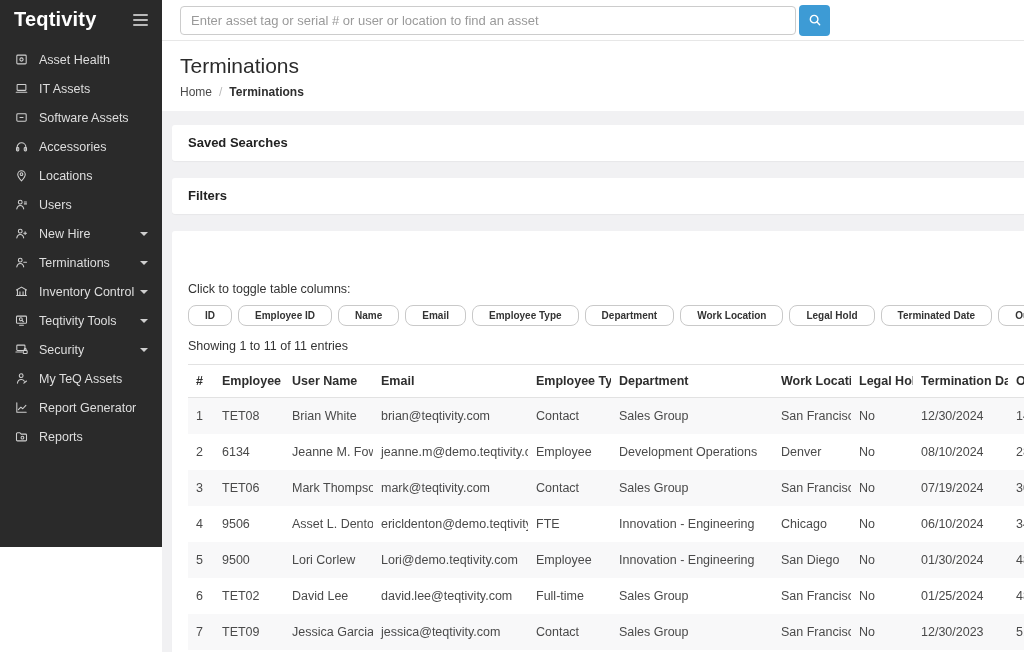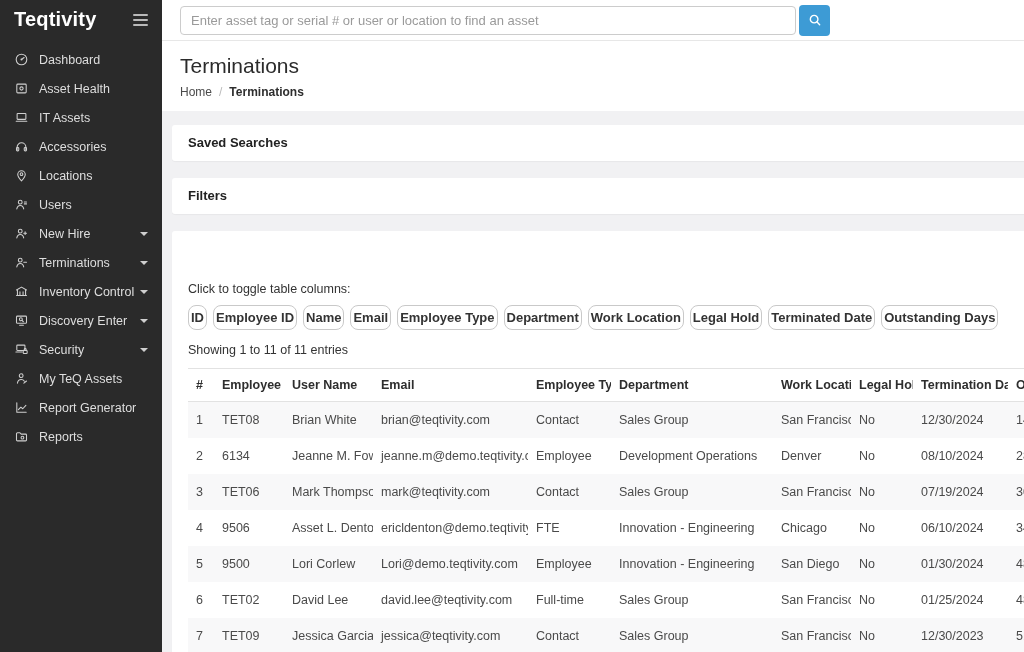--- a/index.html
+++ b/index.html
@@ -1,20 +1,20 @@
 <!DOCTYPE html>
 <html><head>
 <meta charset="utf-8">
 <style>
   * { margin:0; padding:0; box-sizing:border-box; }
   html,body { width:1024px; height:652px; overflow:hidden; background:#fff;
     font-family:"Liberation Sans","DejaVu Sans",sans-serif; }
 
   
-  .sidebar { position:absolute; left:0; top:0; width:162px; height:652px;
+  .sidebar { position:absolute; left:0; top:0; width:162px; height:547px;
     background:#2a2a2a; z-index:5; }
   .logo-row { display:flex; align-items:center; justify-content:space-between;
     padding:8px 14px 6px 14px; }
   .logo { color:#fff; font-size:20px; font-weight:bold; letter-spacing:.2px; }
   .hamburger { display:inline-flex; flex-direction:column; gap:3px; cursor:pointer; padding:3px 0; }
   .hamburger span { display:block; width:15px; height:2px; background:#b9b9b9; border-radius:1px; }
   .nav { margin-top:8px; }
   .nav-item { display:flex; align-items:center; padding:7px 14px; cursor:pointer;
     color:#dedede; font-size:12.5px; }
   .nav-icon { width:15px; height:15px; margin-right:10px; color:#cfcfcf;
@@ -47,21 +47,21 @@
   .content { background:#f1f1f3; padding-top:14px; height:548px; }
   .card { background:#fff; border-radius:3px; width:1100px; margin:0 0 17px 10px;
     box-shadow:0 1px 1px rgba(0,0,0,.04); }
   .panel-card { padding:10px 16px 11px 16px; }
   .panel-title { font-size:13px; font-weight:bold; color:#222; cursor:pointer; }
 
   .table-card { padding:16px 16px 20px 16px; }
   .toggle-hint { margin-top:35px; font-size:12.5px; color:#333; }
   .col-buttons { display:flex; gap:6px; margin-top:9px; width:1200px; }
   .col-btn { background:#fff; border:1px solid #c9c9c9; border-radius:8px;
-    padding:4px 2px; font-size:13px; font-weight:bold; color:#333;
+    padding:4px 16px; font-size:10px; font-weight:bold; color:#333;
     white-space:nowrap; cursor:pointer; font-family:"Liberation Sans",sans-serif; }
   .showing { margin-top:13px; font-size:12.5px; color:#333; }
 
   table { margin-top:11px; border-collapse:collapse; table-layout:fixed; width:954px; }
   th { text-align:left; font-size:12.5px; font-weight:bold; color:#2e2e2e;
     padding:9px 8px; border-top:1px solid #e2e2e2; border-bottom:1px solid #e2e2e2;
     white-space:nowrap; overflow:hidden; }
   td { font-size:12.5px; color:#4a4a4a; padding:11px 8px; white-space:nowrap;
     overflow:hidden; }
   tbody tr:nth-child(odd) { background:#f8f8f9; }
@@ -74,45 +74,44 @@
     <span class="logo">Teqtivity</span>
     <span class="hamburger">
         <span></span>
         <span></span>
         <span></span>
       </span>
   </div>
   <div class="nav">
       <div class="nav-item">
         <span class="nav-icon">
-          <svg viewBox="0 0 24 24" fill="none" stroke="currentColor" stroke-width="1.7" stroke-linecap="round">
-            <circle cx="12" cy="12" r="8.5"></circle>
-            <path d="M12 12l4.2-3.2"></path>
-            <circle cx="12" cy="12" r="0.8"></circle>
-          </svg>
-        </span>
-        <span class="nav-label">Dashboard</span>
-      </div>
-      <div class="nav-item">
-        <span class="nav-icon">
           <svg viewBox="0 0 24 24" fill="none" stroke="currentColor" stroke-width="1.7">
             <rect x="4.5" y="5" width="15" height="14" rx="1.5"></rect>
             <circle cx="12" cy="12" r="2.6"></circle>
           </svg>
         </span>
         <span class="nav-label">Asset Health</span>
       </div>
       <div class="nav-item">
         <span class="nav-icon">
           <svg viewBox="0 0 24 24" fill="none" stroke="currentColor" stroke-width="1.7" stroke-linecap="round">
             <rect x="5" y="5.5" width="14" height="9.5" rx="1"></rect>
             <path d="M3.5 18h17"></path>
           </svg>
         </span>
         <span class="nav-label">IT Assets</span>
+      </div>
+      <div class="nav-item">
+        <span class="nav-icon">
+          <svg viewBox="0 0 24 24" fill="none" stroke="currentColor" stroke-width="1.7" stroke-linecap="round">
+            <rect x="4.5" y="6" width="15" height="12" rx="1.5"></rect>
+            <path d="M9.5 12h5"></path>
+          </svg>
+        </span>
+        <span class="nav-label">Software Assets</span>
       </div>
       <div class="nav-item">
         <span class="nav-icon">
           <svg viewBox="0 0 24 24" fill="none" stroke="currentColor" stroke-width="1.7" stroke-linecap="round" stroke-linejoin="round">
             <path d="M5 17v-4a7 7 0 0 1 14 0v4"></path>
             <rect x="4" y="13.5" width="3.6" height="5.5" rx="1.3"></rect>
             <rect x="16.4" y="13.5" width="3.6" height="5.5" rx="1.3"></rect>
           </svg>
         </span>
         <span class="nav-label">Accessories</span>
@@ -171,21 +170,21 @@
       </div>
       <div class="nav-item">
         <span class="nav-icon">
           <svg viewBox="0 0 24 24" fill="none" stroke="currentColor" stroke-width="1.7" stroke-linecap="round">
             <rect x="4" y="5" width="16" height="11.5" rx="1.5"></rect>
             <circle cx="11" cy="10" r="2.3"></circle>
             <path d="M12.8 11.8l2.2 2.2"></path>
             <path d="M9 19.5h6"></path>
           </svg>
         </span>
-        <span class="nav-label">Discovery Enter</span>
+        <span class="nav-label">Teqtivity Tools</span>
         <span class="caret"></span>
       </div>
       <div class="nav-item">
         <span class="nav-icon">
           <svg viewBox="0 0 24 24" fill="none" stroke="currentColor" stroke-width="1.7" stroke-linecap="round">
             <rect x="4.5" y="5" width="13" height="8.5" rx="1"></rect>
             <path d="M3 16h10"></path>
             <rect x="14.8" y="13.5" width="6.2" height="5" rx="1"></rect>
             <path d="M16.4 13.5v-1.6a1.5 1.5 0 0 1 3 0v1.6"></path>
           </svg>

